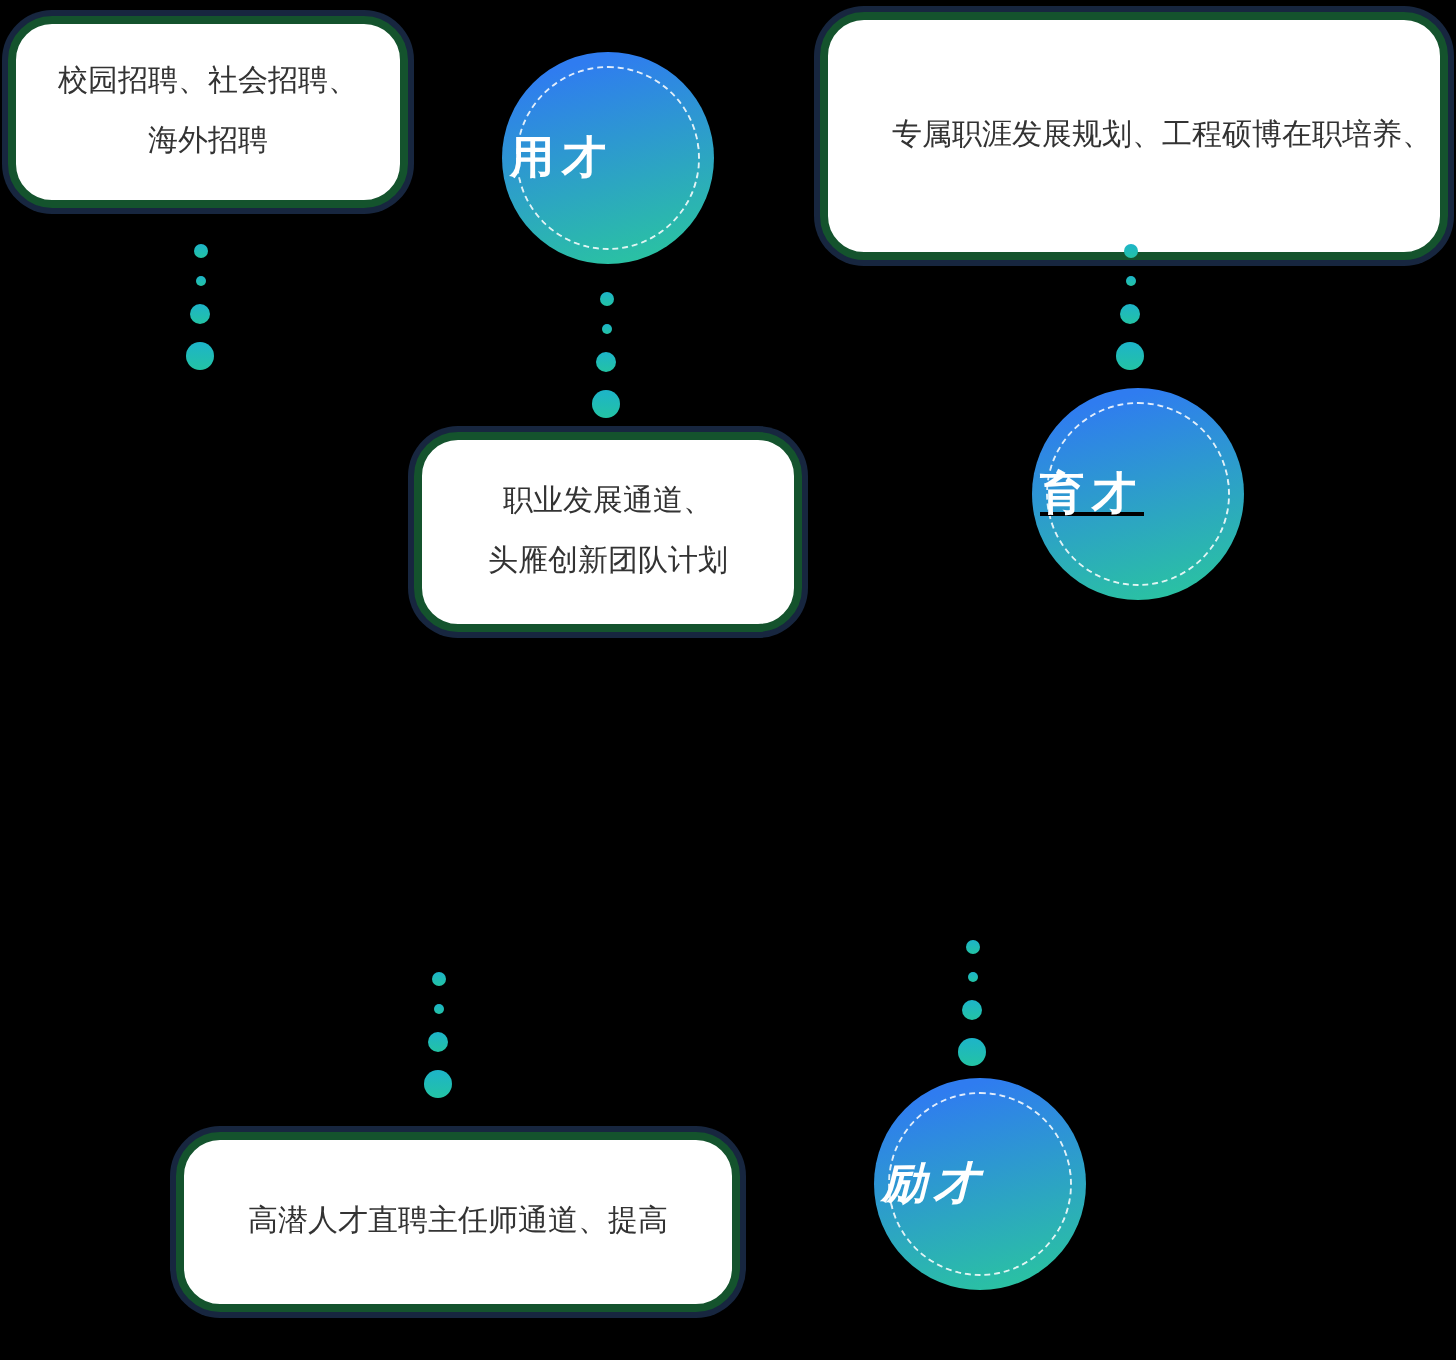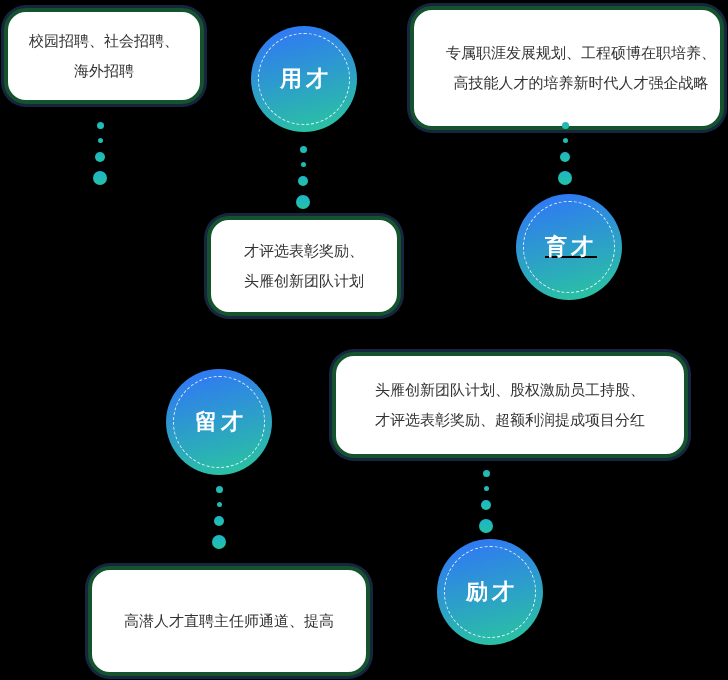--- a/index.html
+++ b/index.html
@@ -28,21 +28,21 @@
     line-height:30px;
     font-weight:500;
     white-space:nowrap;
   }
   
   .circle {
     position:absolute;
     width:106px; height:106px;
     border-radius:50%;
     background:linear-gradient(165deg, #2f7cf0 12%, #2ac2a2 92%);
-    display:flex; align-items:center; justify-content:center;
+    display:flex; align-items:center; 
   }
   .ring {
     position:absolute; inset:7px;
     border:1px dashed rgba(255,255,255,0.85);
     border-radius:50%;
   }
   .circle-label {
     position:relative;
     color:#ffffff;
     font-size:22px;
@@ -78,41 +78,40 @@
   #circle-attract   { left:51px;  top:194px; }
   #card-career      { left:207px; top:216px; width:194px; height:100px; }
   #circle-cultivate { left:516px; top:194px;text-decoration:underline; }
 
   #circle-retain    { left:166px; top:369px; }
   #card-incentive   { left:332px; top:352px; width:356px; height:106px; }
 
   #dots-d { left:219px; top:486px; }
   #dots-e { left:486px; top:470px; }
 
-  #card-sharing     { left:88px;  top:566px; width:282px; height:110px; }
-  #circle-motivate  { left:437px; top:539px; }
+  #card-sharing     { left:88px;  top:566px; width:282px; height:90px; }
+  #circle-motivate  { left:437px; top:539px;font-style:italic; }
 </style>
 </head>
 <body>
 
 <div class="canvas">
 
   <div class="card" id="card-recruitment">
     <div class="card-line">校园招聘、社会招聘、</div>
     <div class="card-line">海外招聘</div>
   </div>
 
   <div class="circle" id="circle-use">
     <span class="ring"></span>
     <span class="circle-label">用才</span>
   </div>
 
   <div class="card" id="card-training">
     <div class="card-line">专属职涯发展规划、工程硕博在职培养、</div>
-    <div class="card-line">高技能人才的培养新时代人才强企战略</div>
   </div>
 
   <div class="dots" id="dots-a">
     <span class="dot s1"></span>
     <span class="dot s2"></span>
     <span class="dot s3"></span>
     <span class="dot s4"></span>
   </div>
   <div class="dots" id="dots-b">
     <span class="dot s1"></span>
@@ -122,38 +121,30 @@
   </div>
   <div class="dots" id="dots-c">
     <span class="dot s1"></span>
     <span class="dot s2"></span>
     <span class="dot s3"></span>
     <span class="dot s4"></span>
   </div>
 
 
   <div class="card" id="card-career">
-    <div class="card-line">才评选表彰奖励、</div>
+    <div class="card-line">职业发展通道、</div>
     <div class="card-line">头雁创新团队计划</div>
   </div>
 
   <div class="circle" id="circle-cultivate">
     <span class="ring"></span>
     <span class="circle-label">育才</span>
   </div>
 
-  <div class="circle" id="circle-retain">
-    <span class="ring"></span>
-    <span class="circle-label">留才</span>
-  </div>
 
-  <div class="card" id="card-incentive">
-    <div class="card-line">头雁创新团队计划、股权激励员工持股、</div>
-    <div class="card-line">才评选表彰奖励、超额利润提成项目分红</div>
-  </div>
 
   <div class="dots" id="dots-d">
     <span class="dot s1"></span>
     <span class="dot s2"></span>
     <span class="dot s3"></span>
     <span class="dot s4"></span>
   </div>
   <div class="dots" id="dots-e">
     <span class="dot s1"></span>
     <span class="dot s2"></span>

